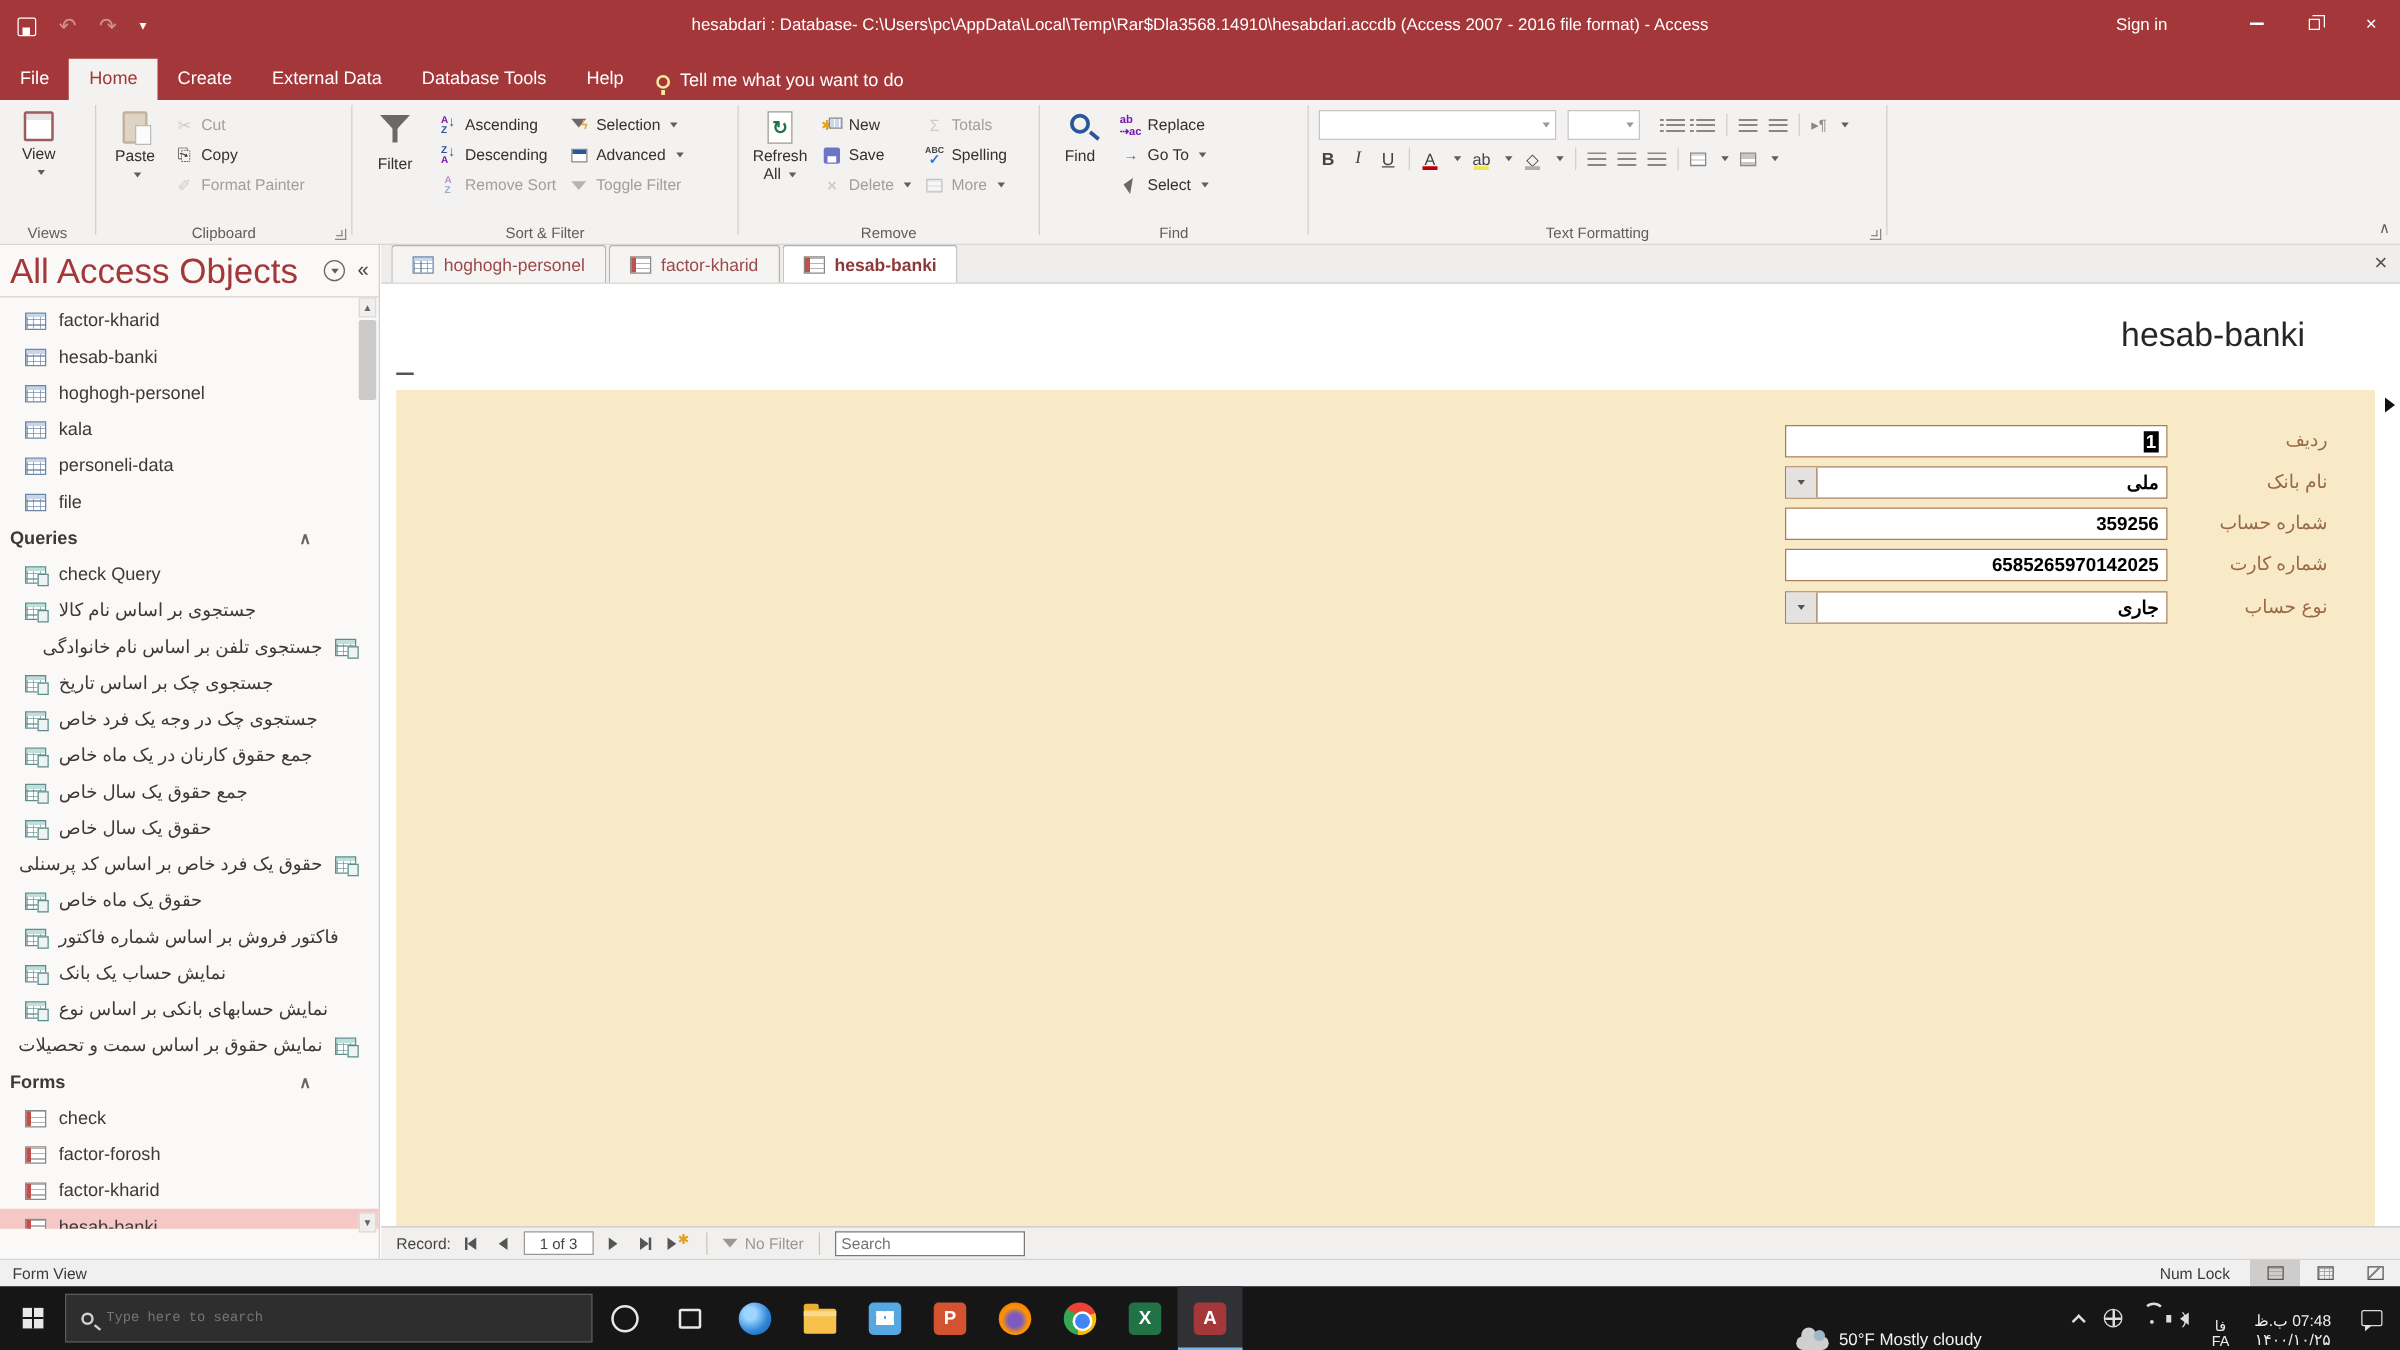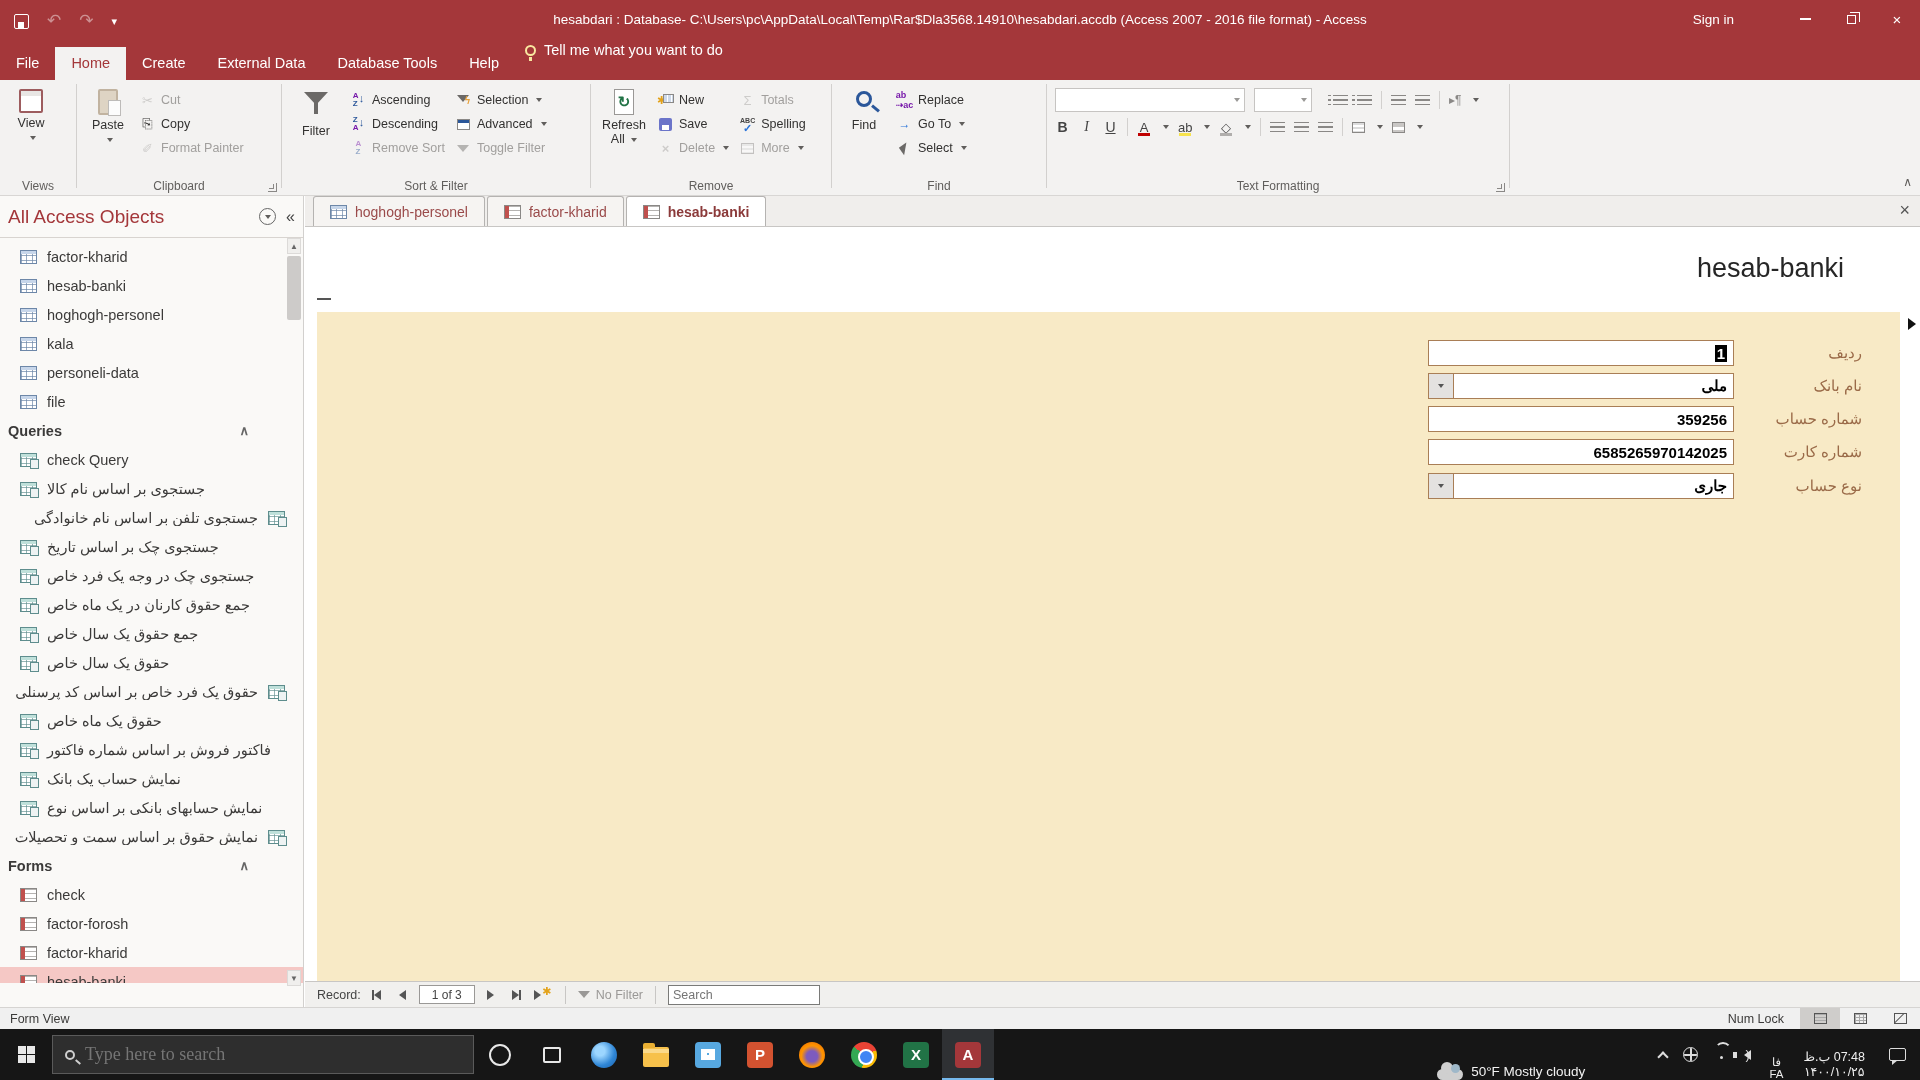--- a/index.html
+++ b/index.html
@@ -18,21 +18,21 @@
 #winbtns{position:absolute;right:0;top:0;display:flex}
 .winbtn{width:46px;height:38px;display:flex;align-items:center;justify-content:center;color:#fff;font-size:15px}
 .minbar{width:11px;height:1.5px;background:#fff}
 .restorebox{width:9px;height:9px;border:1.2px solid #fff;position:relative}
 .restorebox:before{content:"";position:absolute;left:2px;top:-4px;width:9px;height:9px;border:1.2px solid #fff;border-bottom:none;border-left:none}
 
 
 #menubar{position:absolute;left:0;top:44px;width:1920px;height:36px;background:#A4373A;display:flex;align-items:flex-end}
 .mtab{color:#fff;font-size:14.5px;padding:8px 16px 9px;cursor:default}
 .mtab.active{background:#f3f2f1;color:#A4373A}
-#tellme{display:flex;align-items:center;gap:8px;color:#fff;font-size:14.5px;padding:8px 10px 22px}
+#tellme{display:flex;align-items:center;gap:8px;color:#fff;font-size:14.5px;padding:8px 10px 7px}
 .bulb{width:11px;height:11px;border-radius:50%;border:2px solid #f9e8a0;position:relative;display:inline-block}
 .bulb:after{content:"";position:absolute;left:2px;top:10px;width:3px;height:4px;background:#f9e8a0}
 
 
 #ribbon{position:absolute;left:0;top:80px;width:1920px;height:116px;background:#f3f2f1;border-bottom:1px solid #d8d6d4;display:flex}
 .rgroup{position:relative;height:100%;flex:none}
 .rg-label{position:absolute;bottom:2px;left:0;right:0;text-align:center;font-size:12px;color:#605e5c}
 .rsep{width:1px;height:104px;background:#d2d0ce;margin-top:4px;flex:none}
 .rg-content{display:flex;padding:6px 4px 0 6px;gap:2px}
 .bigbtn{display:flex;flex-direction:column;align-items:center;justify-content:flex-start;min-width:50px;padding:3px 4px;gap:3px}
@@ -82,21 +82,21 @@
 .aclr.yel:after{background:#f7e34d}
 .aclr.gry:after{background:#b0aeac}
 .vsep-sm{width:1px;height:18px;background:#d2d0ce}
 #ribbon-collapse{position:absolute;right:8px;bottom:6px;color:#605e5c;font-size:12px}
 .launcher{position:absolute;right:4px;bottom:3px;width:9px;height:9px;border-right:1.5px solid #8a8886;border-bottom:1.5px solid #8a8886}
 .launcher:before{content:"";position:absolute;right:2px;bottom:2px;width:4px;height:4px;border-right:1.5px solid #8a8886;border-bottom:1.5px solid #8a8886;transform:rotate(0deg)}
 
 
 #navpane{position:absolute;left:0;top:196px;width:304px;height:811px;background:#faf9f7;border-right:1px solid #d2d0ce}
 #nav-header{height:42px;border-bottom:1px solid #d8d4d0;display:flex;align-items:center;padding:0 8px}
-#nav-title{color:#A4373A;font-size:19px;flex:1;white-space:nowrap}
+#nav-title{color:#A4373A;font-size:28px;flex:1;white-space:nowrap}
 .circ-dd{width:17px;height:17px;border-radius:50%;border:1.5px solid #666;display:inline-flex;align-items:center;justify-content:center;margin-right:10px}
 .chev-left{font-size:16px;color:#444}
 #nav-list{position:relative;padding-top:4px;height:745px;overflow:hidden}
 .nav-item{display:flex;align-items:center;height:29px;padding-left:20px;gap:10px;font-size:14.5px;color:#3b3a39;white-space:nowrap}
 .nav-item.sel{background:#f5c8c5}
 .nav-item.iconright{flex-direction:row-reverse;padding-left:0;padding-right:18px;justify-content:flex-start}
 .nav-item.iconright .nlabel{overflow:hidden;direction:rtl}
 .nav-sec{display:flex;align-items:center;height:29px;padding-left:8px;font-size:14.5px;font-weight:bold;color:#3b3a39}
 .nav-sec .collapse{margin-left:auto;margin-right:56px;color:#666;font-size:13px;letter-spacing:-2px}
 .tbl-ico{flex:none;width:17px;height:14px;border:1px solid #6d87a8;background:linear-gradient(#c7d6ea 0 3px,rgba(0,0,0,0) 3px),repeating-linear-gradient(rgba(109,135,168,.7) 0 1px,transparent 1px 4.3px),repeating-linear-gradient(90deg,rgba(109,135,168,.7) 0 1px,transparent 1px 5.3px),#fff}
@@ -149,21 +149,21 @@
 .sb-ico.grid{background:repeating-linear-gradient(#aaa 0 1px,transparent 1px 3px),repeating-linear-gradient(90deg,#aaa 0 1px,transparent 1px 4px)}
 .sb-ico.pencil{background:linear-gradient(135deg,transparent 0 5px,#888 5px 7px,transparent 7px)}
 
 
 #taskbar{position:absolute;left:0;top:1029px;width:1920px;height:51px;background:#161616;display:flex;align-items:center;color:#fff}
 .tb-btn{width:52px;height:51px;display:flex;align-items:center;justify-content:center;flex:none}
 .win-grid{width:17px;height:17px;background:linear-gradient(90deg,#ddd 0 8px,transparent 8px 9px,#ddd 9px),linear-gradient(#ddd 0 8px,transparent 8px 9px,#ddd 9px);-webkit-mask:linear-gradient(#000,#000);background-color:transparent;background-size:17px 17px;background-image:linear-gradient(90deg,transparent 8px,#161616 8px 9px,transparent 9px),linear-gradient(transparent 8px,#161616 8px 9px,transparent 9px),linear-gradient(#e8e8e8,#e8e8e8)}
 #tb-search{width:422px;height:39px;background:#2e2e2e;border:1px solid #5a5a5a;display:flex;align-items:center;gap:10px;padding:0 12px;flex:none}
 #tb-search .mag{width:10px;height:10px;border:2px solid #cfcfcf;border-radius:50%;position:relative;flex:none}
 #tb-search .mag:after{content:"";position:absolute;left:8px;top:9px;width:6px;height:2px;background:#cfcfcf;transform:rotate(40deg)}
-#tb-search input{background:transparent;border:none;outline:none;color:#eab308;font-size:18px;width:100%;font-family:Liberation Serif, serif}
+#tb-search input{background:transparent;border:none;outline:none;color:#eab308;font-size:11px;width:100%;font-family:Liberation Mono, monospace}
 .cortana{width:22px;height:22px;border:2px solid #e8e8e8;border-radius:50%}
 .taskview{width:18px;height:16px;border:2px solid #e8e8e8;border-radius:2px;position:relative;background:#161616}
 .appico{width:26px;height:26px;border-radius:4px}
 .edge{border-radius:50%;background:radial-gradient(circle at 35% 35%,#9cd6ff 0 20%,#2f86d6 60%,#1b5fa8)}
 .folder{width:26px;height:20px;background:#f7c14b;border-radius:2px;position:relative;margin-top:4px}
 .folder:before{content:"";position:absolute;left:0;top:-4px;width:12px;height:5px;background:#e9af33;border-radius:2px 2px 0 0}
 .folder:after{content:"";position:absolute;left:0;top:2px;width:26px;height:4px;background:#fbd98a}
 .store{background:#57a8e0;display:flex;align-items:center;justify-content:center}
 .store:after{content:"";width:14px;height:11px;background:linear-gradient(90deg,#fff 0 6px,transparent 6px 8px,#fff 8px),linear-gradient(#fff 0 4px,transparent 4px 6px,#fff 6px);background-size:14px 11px}
 .ppt{background:#d35230;display:flex;align-items:center;justify-content:center;color:#fff;font-weight:bold;font-size:15px}

